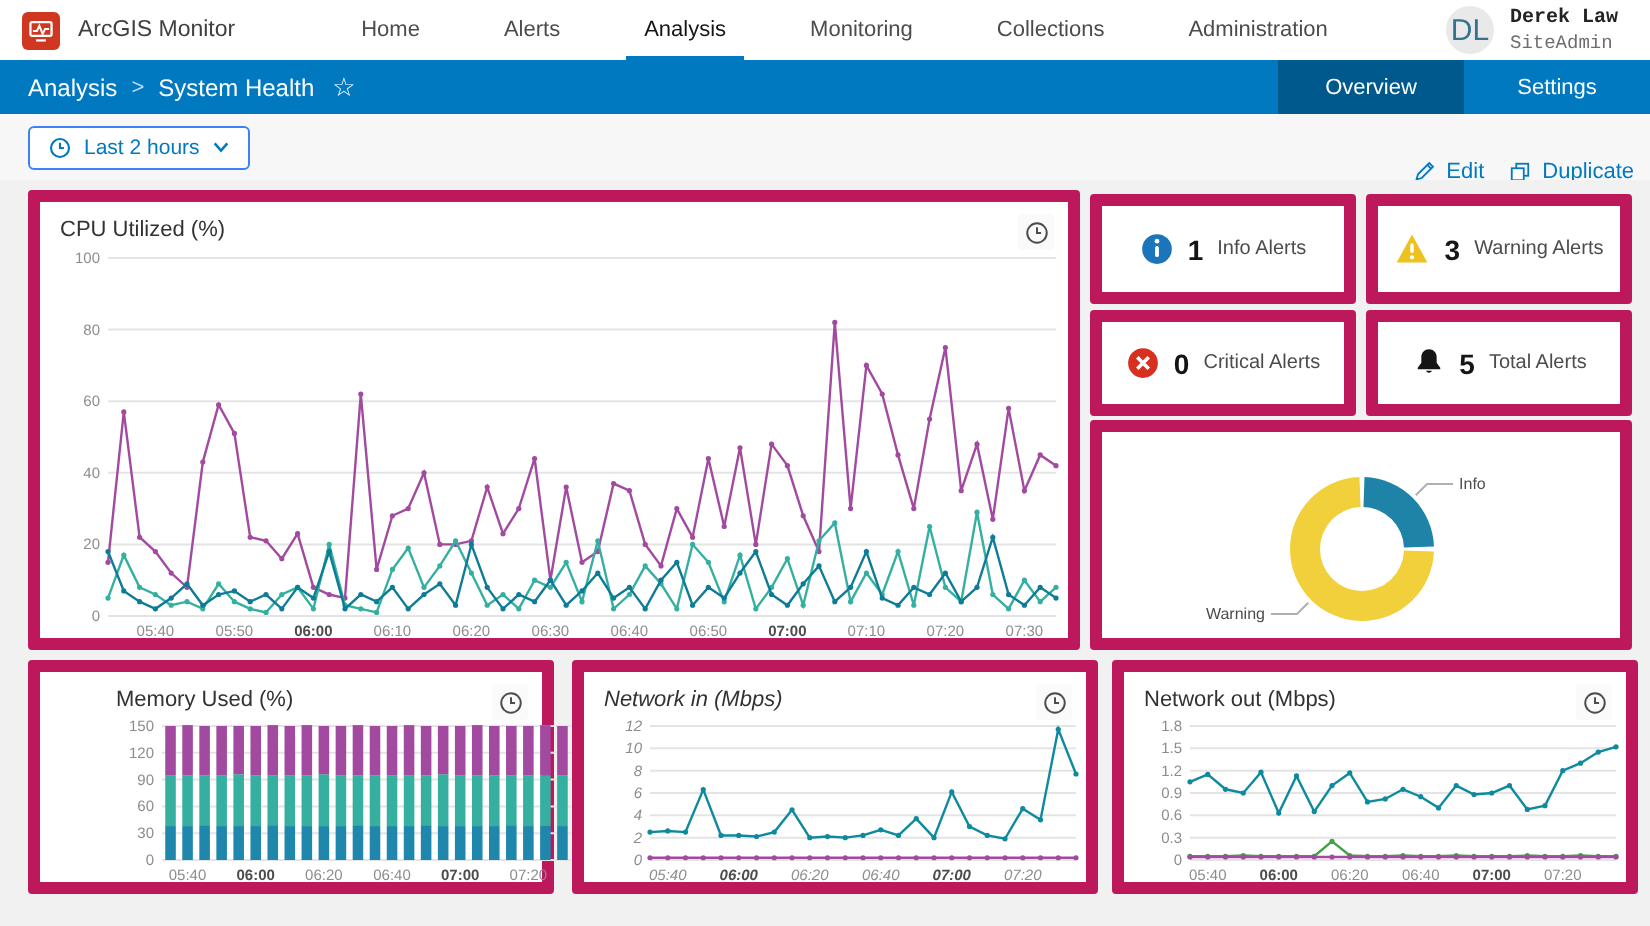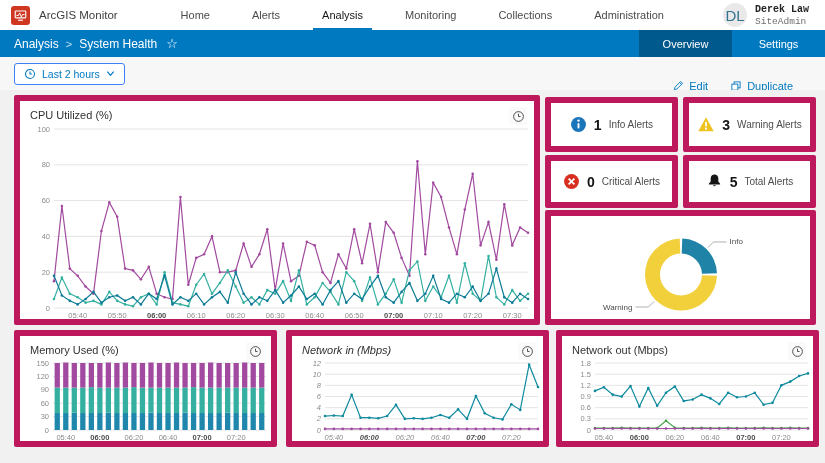--- a/index.html
+++ b/index.html
@@ -35,40 +35,40 @@
   .viewtab { width:93px; height:27px; display:flex; align-items:center;
     justify-content:center; font-size:11px; cursor:pointer; }
   .viewtab.active { background:#00598c; }
 
   
   .toolbar { position:absolute; left:0; top:57px; width:825px; height:33px;
     display:flex; align-items:center; background:#f7f7f7; }
   .timebtn { margin-left:14px; height:22px; border:1px solid #3b82f6; border-radius:3px;
     background:#fff; color:#0079c1; font-size:10.5px; display:flex; align-items:center;
     gap:6px; padding:0 9px; cursor:pointer; }
-  .rightlinks { margin-left:auto; display:flex; gap:22px; padding-right:32px;margin-top:25px; }
+  .rightlinks { margin-left:auto; display:flex; gap:12px; padding-right:8px;margin-top:25px; }
   .bluelink { color:#0079c1; font-size:11px; display:flex; align-items:center;
     gap:5px; cursor:pointer; }
 
   
   .content { position:absolute; left:0; top:90px; width:825px; height:373px; background:#f1f1f1; }
   .card { position:absolute; background:#fff; border:6px solid #be185d; border-radius:2px; }
   .chart-title { font-size:11px; color:#323232; padding:8px 0 0 10px; }
   .clockbtn { position:absolute; top:6px; right:7px; width:18px; height:18px;
     display:flex; align-items:center; justify-content:center; cursor:pointer;
     border-radius:2px; background:#fafafa; }
   svg text { font-family:"Liberation Sans", sans-serif; }
 
   #cpu-card { left:14px; top:5px; width:526px; height:230px; }
   #info-card { left:545px; top:7px; width:133px; height:55px; }
   #warning-card { left:683px; top:7px; width:133px; height:55px; }
   #critical-card { left:545px; top:65px; width:133px; height:53px; }
   #total-card { left:683px; top:65px; width:133px; height:53px; }
   #donut-card { left:545px; top:120px; width:271px; height:115px; }
-  #memory-card { left:14px; top:240px; width:263px; height:117px; }
+  #memory-card { left:14px; top:240px; width:263px; height:117px;padding-left:28px; }
   #netin-card { left:286px; top:240px; width:263px; height:117px;font-style:italic; }
   #netout-card { left:556px; top:240px; width:263px; height:117px; }
 
   .alertcard { display:flex; align-items:center; justify-content:center; gap:7px; }
   .alert-count { font-size:14px; font-weight:bold; color:#151515; }
   .alert-label { font-size:10px; color:#4c4c4c; }
 </style>
 </head>
 <body>
 

